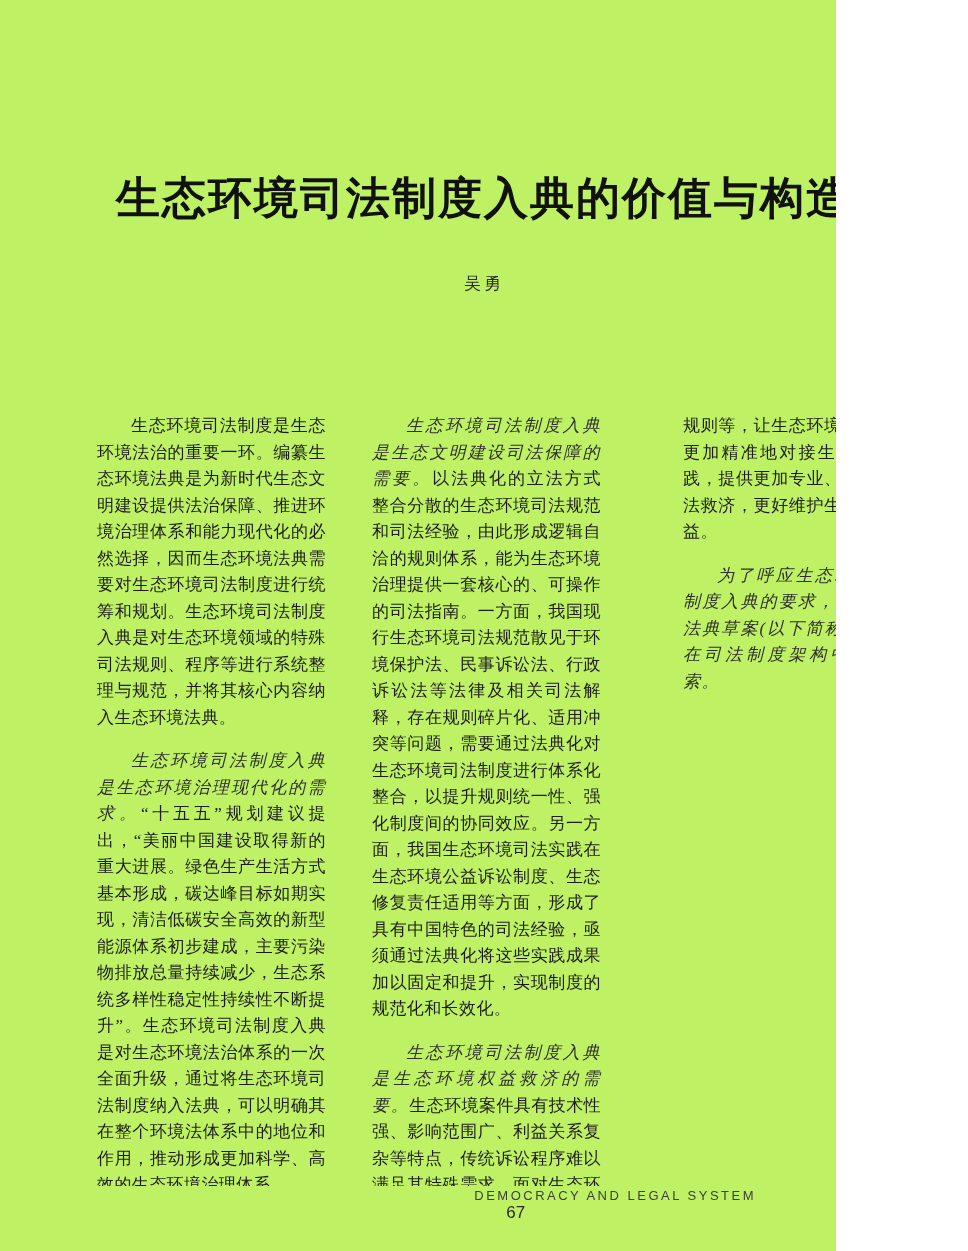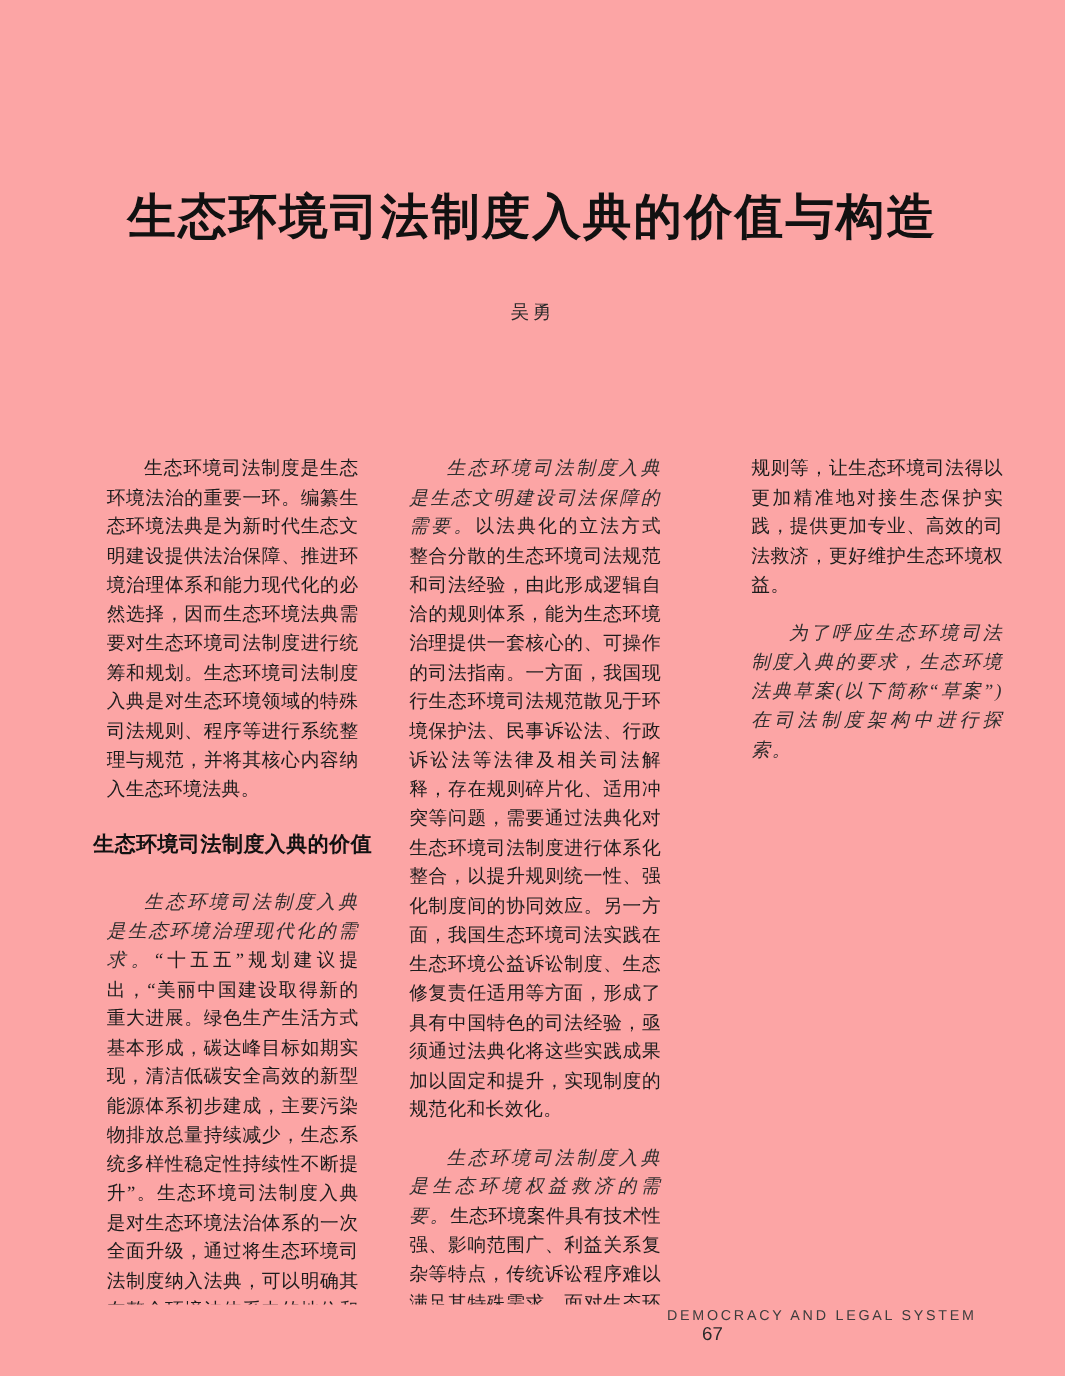--- a/index.html
+++ b/index.html
@@ -2,23 +2,23 @@
 <html><head>
 <meta charset="utf-8">
 <style>
   html, body {
     margin: 0;
     padding: 0;
     background: #ffffff;
   }
   .page {
     position: relative;
-    width: 968px;
+    width: 836px;
     height: 1251px;
-    background: #fca5a5;
+    background: #bef264;
     font-family: "Liberation Serif", "DejaVu Serif", serif;
     color: #1c1c1c;
     overflow: hidden;
   }
   .article-title {
     position: absolute;
     top: 142px;
     left: 0;
     width: 968px;
     text-align: center;
@@ -98,21 +98,20 @@
 <body>
 
 <div class="page">
 
   <h1 class="article-title">生态环境司法制度入典的价值与构造</h1>
 
   <div class="author">吴勇</div>
 
   <div class="col col-1">
     <p class="body-p indent">生态环境司法制度是生态环境法治的重要一环。编纂生态环境法典是为新时代生态文明建设提供法治保障、推进环境治理体系和能力现代化的必然选择，因而生态环境法典需要对生态环境司法制度进行统筹和规划。生态环境司法制度入典是对生态环境领域的特殊司法规则、程序等进行系统整理与规范，并将其核心内容纳入生态环境法典。</p>
-    <h2 class="col-heading">生态环境司法制度入典的价值</h2>
     <p class="body-p indent"><span class="kai">生态环境司法制度入典是生态环境治理现代化的需求。</span><span>“十五五”规划建议提出，“美丽中国建设取得新的重大进展。绿色生产生活方式基本形成，碳达峰目标如期实现，清洁低碳安全高效的新型能源体系初步建成，主要污染物排放总量持续减少，生态系统多样性稳定性持续性不断提升”。生态环境司法制度入典是对生态环境法治体系的一次全面升级，通过将生态环境司法制度纳入法典，可以明确其在整个环境法体系中的地位和作用，推动形成更加科学、高效的生态环境治理体系。</span></p>
   </div>
 
   <div class="col col-2">
     <p class="body-p indent"><span class="kai">生态环境司法制度入典是生态文明建设司法保障的需要。</span><span>以法典化的立法方式整合分散的生态环境司法规范和司法经验，由此形成逻辑自洽的规则体系，能为生态环境治理提供一套核心的、可操作的司法指南。一方面，我国现行生态环境司法规范散见于环境保护法、民事诉讼法、行政诉讼法等法律及相关司法解释，存在规则碎片化、适用冲突等问题，需要通过法典化对生态环境司法制度进行体系化整合，以提升规则统一性、强化制度间的协同效应。另一方面，我国生态环境司法实践在生态环境公益诉讼制度、生态修复责任适用等方面，形成了具有中国特色的司法经验，亟须通过法典化将这些实践成果加以固定和提升，实现制度的规范化和长效化。</span></p>
     <p class="body-p indent"><span class="kai">生态环境司法制度入典是生态环境权益救济的需要。</span><span>生态环境案件具有技术性强、影响范围广、利益关系复杂等特点，传统诉讼程序难以满足其特殊需求。面对生态环境问题的专业性和技术性，可以通过法典化明确生态环境司法的专门化发展方向，确立专门化的诉讼程序和证据</span></p>
   </div>
 
   <div class="col col-3">
     <p class="body-p">规则等，让生态环境司法得以更加精准地对接生态保护实践，提供更加专业、高效的司法救济，更好维护生态环境权益。</p>

